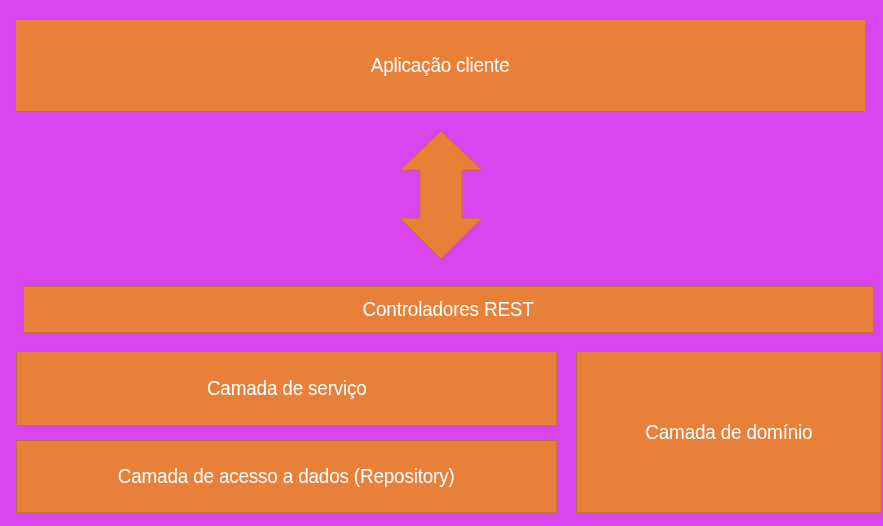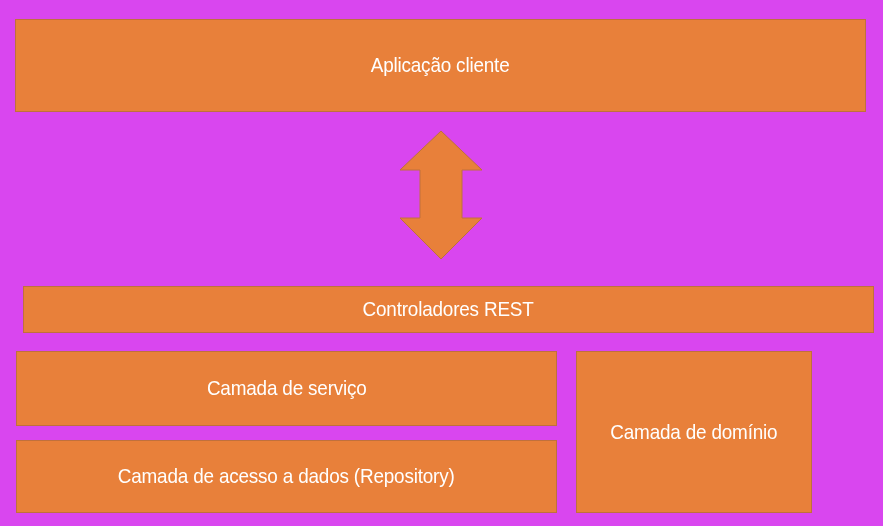--- a/index.html
+++ b/index.html
@@ -39,21 +39,21 @@
     transform-origin: center center;
     white-space: nowrap;
     padding: 0 6px;
   }
 
   
   #node-client          { left: 15px;  top: 19px;  width: 851px; height: 93px; }
   #node-rest            { left: 15px;  top: 286px; width: 851px; height: 47px; margin-left: 8px; }
   #node-service         { left: 16px;  top: 351px; width: 541px; height: 75px; }
   #node-repository      { left: 16px;  top: 440px; width: 541px; height: 73px; }
-  #node-domain          { left: 576px; top: 351px; width: 236px; height: 162px; }
+  #node-domain          { left: 576px; top: 351px; width: 306px; height: 162px; }
 
   
   #arrow-bidirectional {
     position: absolute;
     left: 397px;
     top: 129px;
     width: 88px;
     height: 132px;
   }
   #arrow-bidirectional svg {

